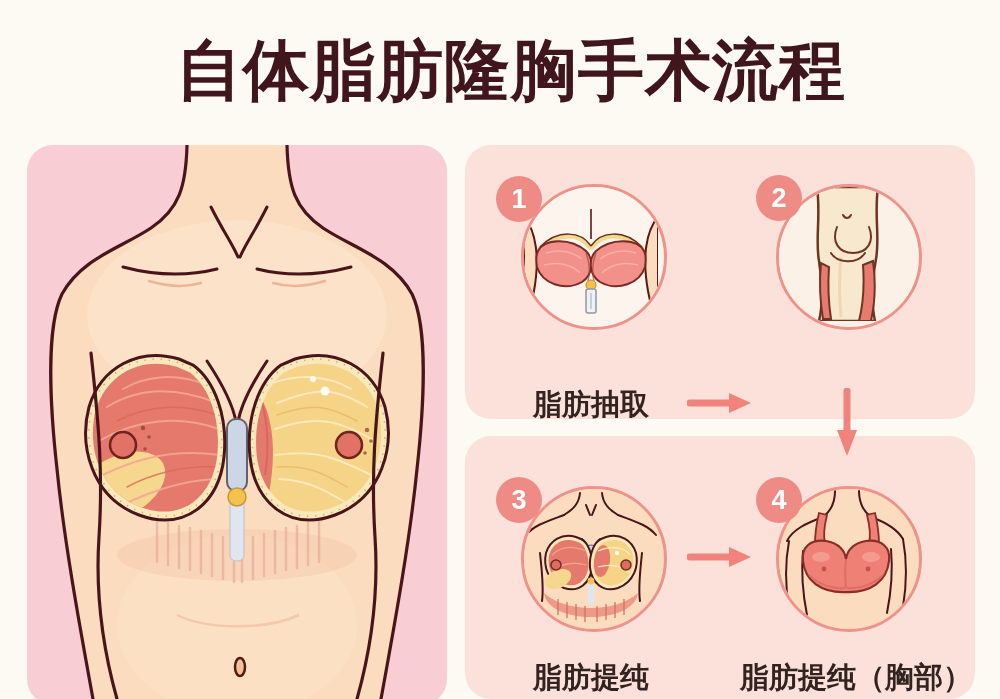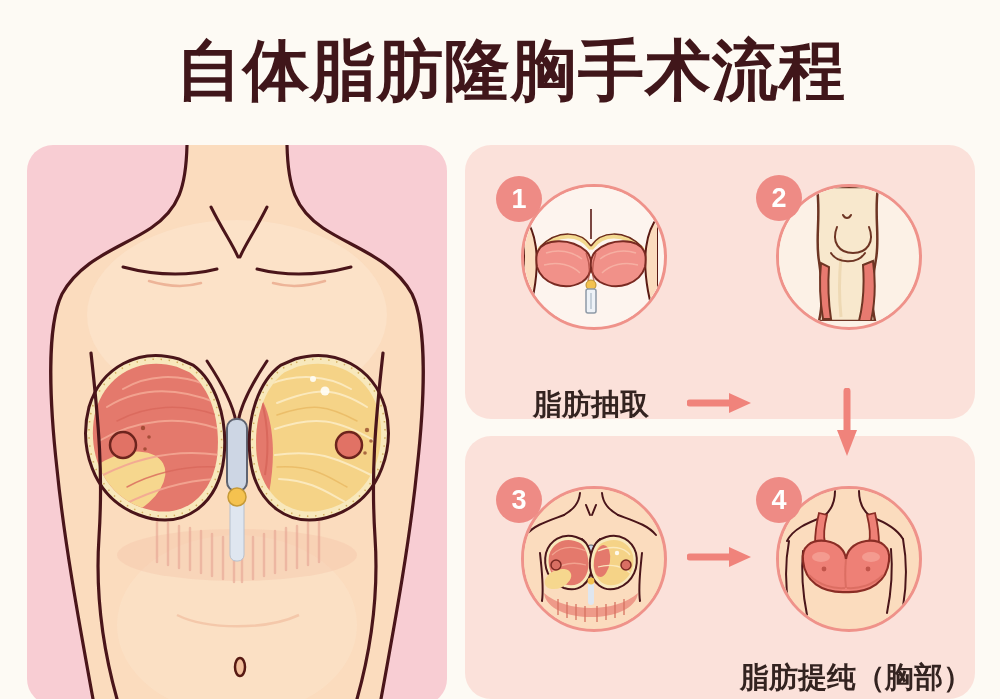--- a/index.html
+++ b/index.html
@@ -250,20 +250,21 @@
         <g fill="none" stroke="#fbeac0" stroke-width="1.3" opacity="0.95">
           <path d="M74,62 C88,56 100,58 106,66"></path>
             <path d="M74,78 C88,74 100,78 106,84"></path>
         </g>
         <circle cx="102" cy="76" r="5" fill="#d96f63" stroke="#7c2a23" stroke-width="1.5"></circle>
         <circle cx="93" cy="64" r="2.2" fill="#fffef8" opacity="0.9"></circle>
         <circle cx="67" cy="92" r="3.4" fill="#f4c150"></circle>
       </svg>
     </div>
     <div class="badge" style="left:31px;top:41px;">3</div>
+    <div class="step-label" style="left:6px;top:222px;width:240px;">脂肪提纯</div>
 
     <svg class="harrow" style="left:222px;top:110px;" viewBox="0 0 64 22" width="64" height="22">
       <line x1="3" y1="11" x2="46" y2="11" stroke="#f0837b" stroke-width="7" stroke-linecap="round"></line>
       <polygon points="42,1 64,11 42,21" fill="#f0837b"></polygon>
     </svg>
 
     <div class="step-circle" style="left:311px;top:50px;background:#fbdcbe;">
       <svg viewBox="0 0 134 134" width="134" height="134">
         <rect width="134" height="134" fill="#fbdcbe"></rect>
         <g fill="none" stroke="#4a151a" stroke-width="2" stroke-linecap="round">

